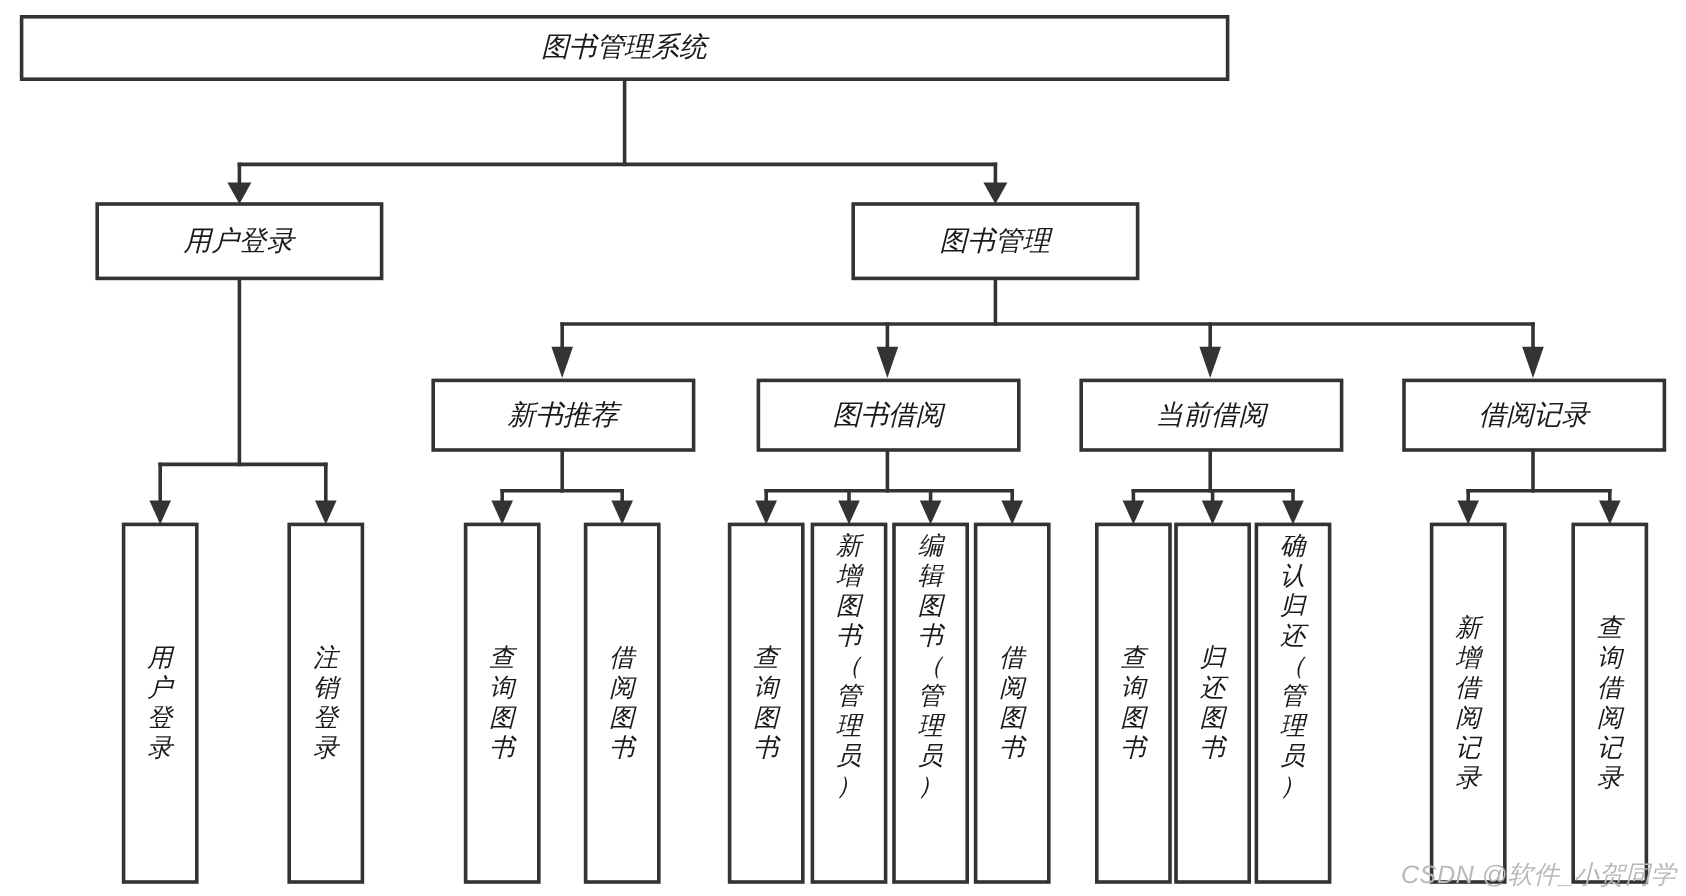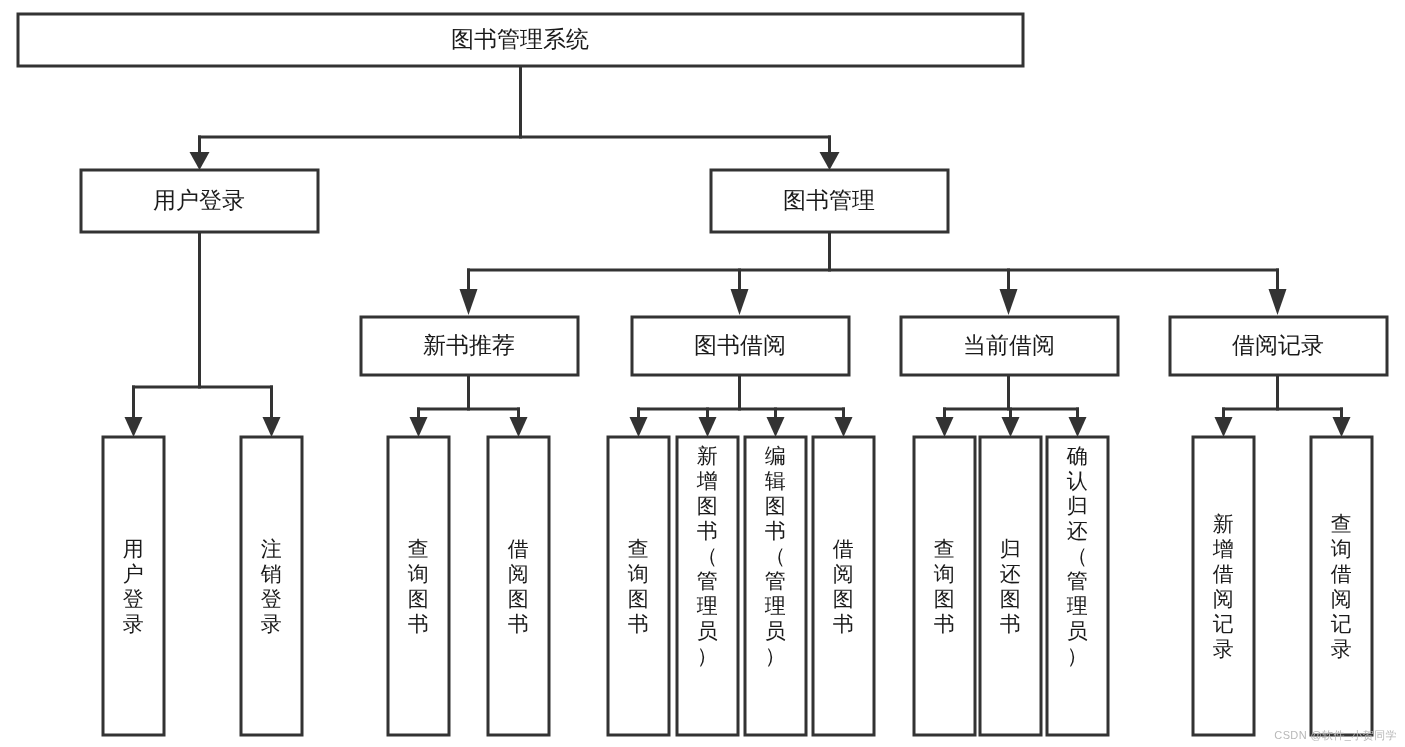--- a/index.html
+++ b/index.html
@@ -11,20 +11,21 @@
     width: 1405px;
     height: 747px;
     font-family: "Liberation Sans", "DejaVu Sans", sans-serif;
     overflow: hidden;
   }
   #diagram-root {
     position: relative;
     width: 1405px;
     height: 747px;
     background: #ffffff;
+    font-style: italic;
   }
   svg.flow {
     position: absolute;
     top: 0;
     left: 0;
     width: 1405px;
     height: 747px;
   }
   .node-rect {
     fill: #ffffff;
@@ -64,21 +65,21 @@
     text-align: center;
     letter-spacing: 0.5px;
     white-space: pre-line;
     pointer-events: none;
   }
   .watermark {
     position: absolute;
     right: 8px;
     bottom: 4px;
     font-family: "Liberation Sans", "DejaVu Sans", sans-serif;
-    font-size: 11px;
+    font-size: 21px;
     color: #b8b8b8;
     letter-spacing: 0.4px;
   }
 </style>
 </head>
 <body>
 
 <div id="diagram-root">
 
   <svg class="flow" viewBox="0 0 1405 747">

